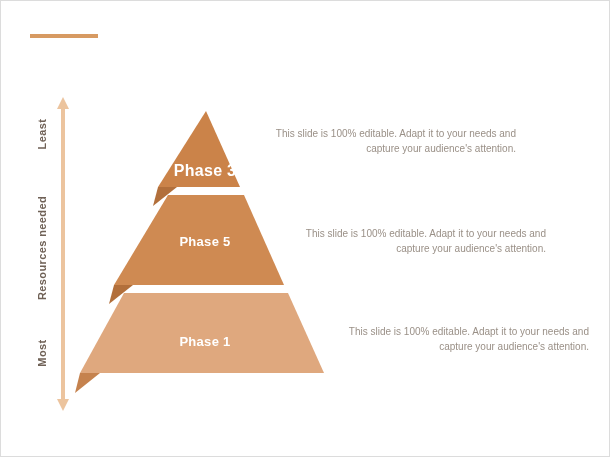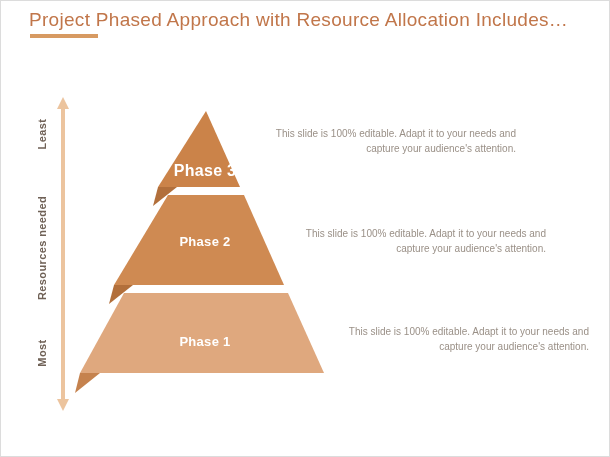--- a/index.html
+++ b/index.html
@@ -76,21 +76,20 @@
   .axis-most     { left: 41px; top: 352px; }
   .phase-3-label { left: 204px; top: 170px; }
   .phase-2-label { left: 204px; top: 240px; }
   .phase-1-label { left: 204px; top: 340px; }
 </style>
 </head>
 <body>
 
 <div class="slide">
 
-  <div class="slide-title">Project Phased Approach with Resource Allocation Includes…</div>
 
   <div class="title-accent"></div>
 
   <svg class="pyramid-svg" width="610" height="457" viewBox="0 0 610 457">
 
     <line x1="62" y1="107" x2="62" y2="399" stroke-width="4" stroke="#ecc49e"></line>
     <polygon points="62,96 56,108 68,108" fill="#ecc49e"></polygon>
     <polygon points="62,410 56,398 68,398" fill="#ecc49e"></polygon>
 
     <polygon points="157,186 176,186 152,205" fill="#b26f3b"></polygon>
@@ -100,20 +99,20 @@
     <polygon points="205,110 239,186 157,186" fill="#cb8349"></polygon>
     <polygon points="167,194 243,194 283,284 113,284" fill="#cf8a52"></polygon>
     <polygon points="123,292 287,292 323,372 79,372" fill="#dfa87e"></polygon>
   </svg>
 
   <div class="axis-label axis-least">Least</div>
   <div class="axis-label axis-middle">Resources needed</div>
   <div class="axis-label axis-most">Most</div>
 
   <div class="phase-label small phase-3-label">Phase 3</div>
-  <div class="phase-label normal phase-2-label">Phase 2</div>
+  <div class="phase-label normal phase-2-label">Phase 5</div>
   <div class="phase-label normal phase-1-label">Phase 1</div>
 
   <div class="desc desc-3">This slide is 100% editable. Adapt it to your needs and capture your audience's attention.</div>
   <div class="desc desc-2">This slide is 100% editable. Adapt it to your needs and capture your audience's attention.</div>
   <div class="desc desc-1">This slide is 100% editable. Adapt it to your needs and capture your audience's attention.</div>
 
 </div>
 
 </body></html>

